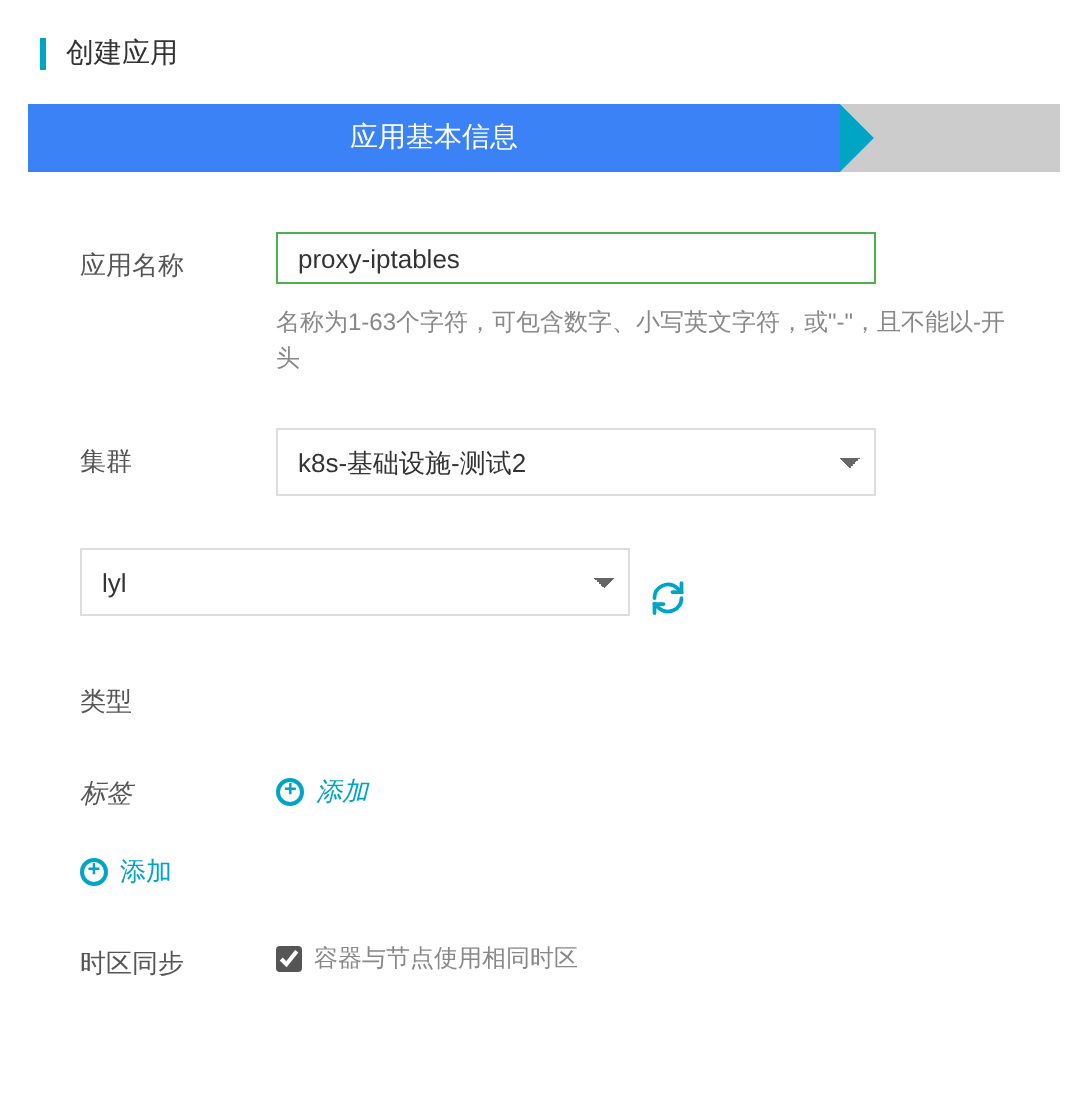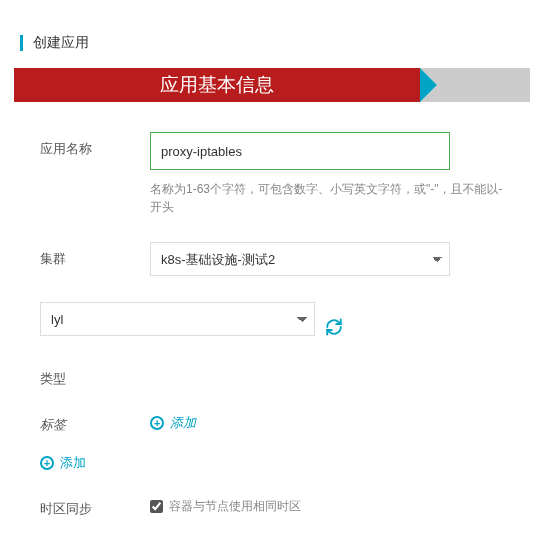--- a/index.html
+++ b/index.html
@@ -1,31 +1,31 @@
 <!DOCTYPE html>
 <html><head>
   <meta charset="utf-8">
   <style>
     * { box-sizing: border-box; margin: 0; padding: 0; }
     body { font-family: "Microsoft YaHei", Arial, sans-serif; font-size: 13px; color: #333; background: #fff; width: 544px; }
-    .header { padding: 34px 20px 16px 20px; display: flex; align-items: center; }
+    .header { padding: 18px 20px 16px 20px; display: flex; align-items: center; }
     .header-bar { width: 3px; height: 16px; background: #00a4c5; margin-right: 10px; }
     .header-title { font-size: 14px; color: #333; }
     .stepper { display: flex; height: 34px; margin: 0 14px 30px 14px; }
-    .step-active { flex: 1; background: #b91c1c; color: #fff; display: flex; align-items: center; justify-content: center; position: relative; font-size: 19px; }
+    .step-active { flex: 1; background: #3b82f6; color: #fff; display: flex; align-items: center; justify-content: center; position: relative; font-size: 14px; }
     .step-active::after { content: ""; position: absolute; right: -17px; top: 0; border-left: 17px solid #00a4c5; border-top: 17px solid transparent; border-bottom: 17px solid transparent; z-index: 2; }
     .step-inactive { flex: 0 0 110px; background: #ccc; position: relative; }
     .step-inactive::before { content: ""; position: absolute; left: 0; top: 0; border-left: 17px solid #fff; border-top: 17px solid transparent; border-bottom: 17px solid transparent; }
     .form { padding: 0 40px 30px 40px; }
-    .row { display: flex; align-items: flex-start; margin-bottom: 26px; gap: 12px; }
+    .row { display: flex; align-items: flex-start; margin-bottom: 26px; }
     .row.tight { margin-bottom: 20px; font-style: italic; }
     .label { width: 98px; flex-shrink: 0; color: #555; padding-top: 8px; font-size: 13px; }
     .label.simple { padding-top: 2px; }
     .control { flex: 1; }
-    .input-text { width: 300px; height: 38px; border: 1px solid #4caf50; padding: 0 10px; font-size: 13px; color: #333; outline: none; }
+    .input-text { width: 300px; height: 26px; border: 1px solid #4caf50; padding: 0 10px; font-size: 13px; color: #333; outline: none; }
     .input-num { width: 300px; height: 34px; border: 1px solid #ddd; padding: 0 10px; font-size: 13px; color: #333; outline: none; }
     .select { width: 300px; height: 34px; border: 1px solid #ddd; padding: 0 28px 0 10px; font-size: 13px; color: #333; background: #fff; appearance: none; outline: none; background-image: linear-gradient(45deg, transparent 50%, #666 50%), linear-gradient(135deg, #666 50%, transparent 50%); background-position: right 12px center, right 7px center; background-size: 5px 5px, 5px 5px; background-repeat: no-repeat; }
     .select.short { width: 275px; }
     .helper { font-size: 12px; color: #888; margin-top: 10px; line-height: 1.5; }
     .inline { display: flex; align-items: flex-end; gap: 10px; }
     .refresh-icon { width: 18px; height: 18px; cursor: pointer; }
     .add-link { display: inline-flex; align-items: center; gap: 6px; color: #00a4c5; cursor: pointer; font-size: 13px; }
     .plus-icon { width: 14px; height: 14px; border: 2px solid #00a4c5; border-radius: 50%; display: inline-flex; align-items: center; justify-content: center; font-size: 11px; line-height: 1; color: #00a4c5; font-weight: bold; }
     .checkbox-row { display: flex; align-items: center; gap: 6px; color: #888; font-size: 12px; }
     .checkbox-row input { accent-color: #555; }

